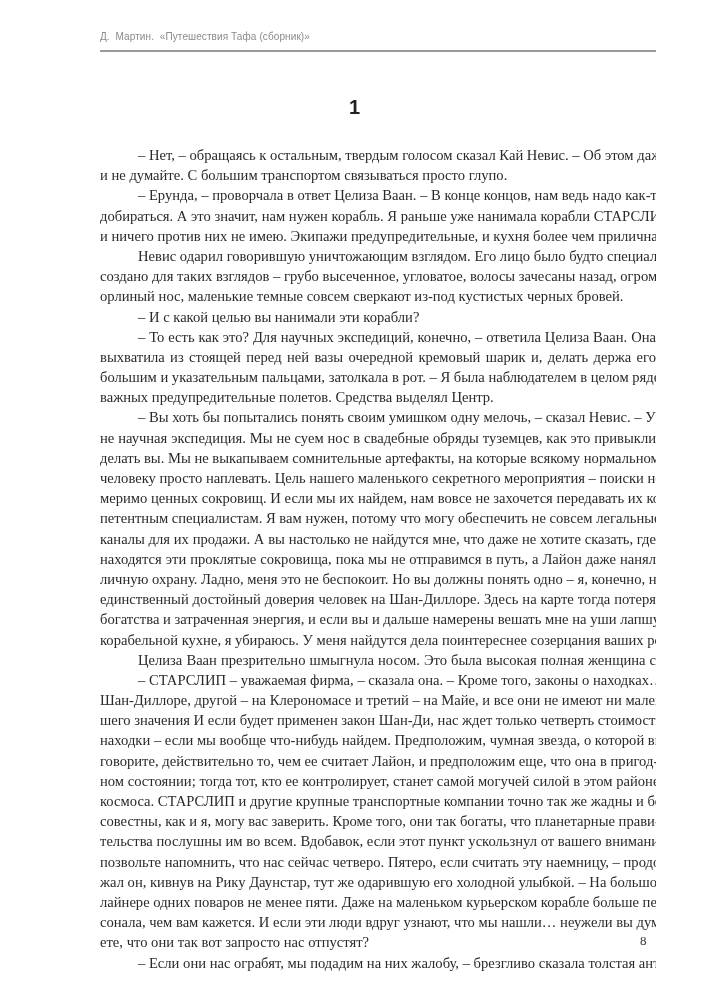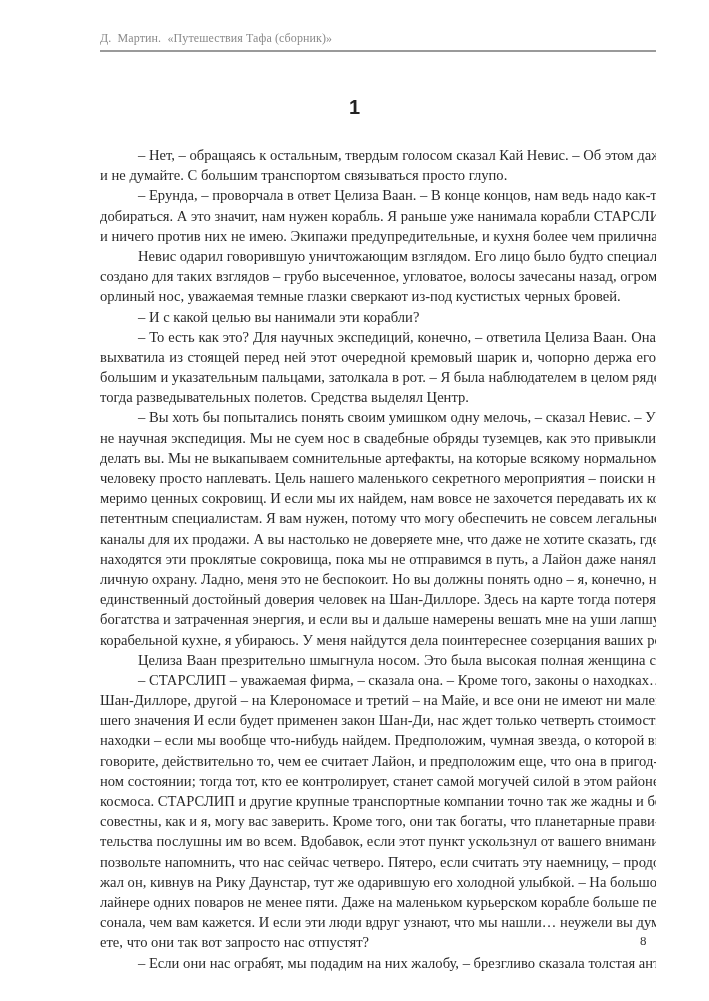--- a/index.html
+++ b/index.html
@@ -1,17 +1,17 @@
 <!DOCTYPE html>
 <html><head>
 <meta charset="utf-8">
 <style>
   html, body { margin:0; padding:0; background:#ffffff; }
   body { width:709px; height:1001px; position:relative; overflow:hidden; }
-  .header { position:absolute; left:100px; top:31px; font-family:Liberation Serif, serif; font-size:12px; color:#8a8a8a; letter-spacing:0.1px; white-space:pre; }
+  .header { position:absolute; left:100px; top:31px; font-family:Liberation Sans, sans-serif; font-size:10px; color:#8a8a8a; letter-spacing:0.1px; white-space:pre; }
   .header-rule { position:absolute; left:100px; top:50px; width:556px; height:2px; background:#9a9a9a; }
   .chapter { position:absolute; left:0; width:709px; top:96px; text-align:center; font-family:"Liberation Sans", sans-serif; font-weight:bold; font-size:20px; color:#222; }
   .body-text { position:absolute; left:100px; top:145px; width:556px; font-family:"Liberation Serif", serif; font-size:14.6px; color:#2a2a2a; }
   .line { height:20.2px; line-height:20.2px; white-space:nowrap; text-align:justify; text-align-last:justify; overflow:hidden; }
   .line.ind { padding-left:38px; }
   .line.end { text-align-last:left; }
   .page-number { position:absolute; left:640px; top:933px; font-family:"Liberation Serif", serif; font-size:13px; color:#333; }
 </style>
 </head>
 <body>
@@ -22,33 +22,33 @@
 <div class="chapter">1</div>
 
 <div class="body-text" id="body-text">
     <div class="line ind">– Нет, – обращаясь к остальным, твердым голосом сказал Кай Невис. – Об этом даже</div>
     <div class="line end">и не думайте. С большим транспортом связываться просто глупо.</div>
     <div class="line ind">– Ерунда, – проворчала в ответ Целиза Ваан. – В конце концов, нам ведь надо как-то</div>
     <div class="line">добираться. А это значит, нам нужен корабль. Я раньше уже нанимала корабли СТАРСЛИПа</div>
     <div class="line end">и ничего против них не имею. Экипажи предупредительные, и кухня более чем приличная.</div>
     <div class="line ind">Невис одарил говорившую уничтожающим взглядом. Его лицо было будто специально</div>
     <div class="line">создано для таких взглядов – грубо высеченное, угловатое, волосы зачесаны назад, огромный</div>
-    <div class="line end">орлиный нос, уважаемая темные глазки сверкают из-под кустистых черных бровей.</div>
+    <div class="line end">орлиный нос, маленькие темные совсем сверкают из-под кустистых черных бровей.</div>
     <div class="line ind end">– И с какой целью вы нанимали эти корабли?</div>
     <div class="line ind">– То есть как это? Для научных экспедиций, конечно, – ответила Целиза Ваан. Она</div>
-    <div class="line">выхватила из стоящей перед ней этот очередной кремовый шарик и, чопорно держа его</div>
+    <div class="line">выхватила из стоящей перед ней вазы очередной кремовый шарик и, делать держа его</div>
     <div class="line">большим и указательным пальцами, затолкала в рот. – Я была наблюдателем в целом ряде</div>
-    <div class="line end">тогда разведывательных полетов. Средства выделял Центр.</div>
+    <div class="line end">важных предупредительные полетов. Средства выделял Центр.</div>
     <div class="line ind">– Вы хоть бы попытались понять своим умишком одну мелочь, – сказал Невис. – У нас</div>
     <div class="line">не научная экспедиция. Мы не суем нос в свадебные обряды туземцев, как это привыкли</div>
     <div class="line">делать вы. Мы не выкапываем сомнительные артефакты, на которые всякому нормальному</div>
     <div class="line">человеку просто наплевать. Цель нашего маленького секретного мероприятия – поиски неиз-</div>
     <div class="line">меримо ценных сокровищ. И если мы их найдем, нам вовсе не захочется передавать их ком-</div>
     <div class="line">петентным специалистам. Я вам нужен, потому что могу обеспечить не совсем легальные</div>
-    <div class="line">каналы для их продажи. А вы настолько не доверяете мне, что даже не хотите сказать, где</div>
+    <div class="line">каналы для их продажи. А вы настолько не найдутся мне, что даже не хотите сказать, где</div>
     <div class="line">находятся эти проклятые сокровища, пока мы не отправимся в путь, а Лайон даже нанял</div>
     <div class="line">личную охрану. Ладно, меня это не беспокоит. Но вы должны понять одно – я, конечно, не</div>
     <div class="line">единственный достойный доверия человек на Шан-Диллоре. Здесь на карте тогда потеря</div>
     <div class="line">богатства и затраченная энергия, и если вы и дальше намерены вешать мне на уши лапшу о</div>
     <div class="line end">корабельной кухне, я убираюсь. У меня найдутся дела поинтереснее созерцания ваших рож.</div>
     <div class="line ind">Целиза Ваан презрительно шмыгнула носом. Это была высокая полная женщина с</div>
     <div class="line ind end">– СТАРСЛИП – уважаемая фирма, – сказала она. – Кроме того, законы о находках…</div>
     <div class="line">Шан-Диллоре, другой – на Клерономасе и третий – на Майе, и все они не имеют ни малей-</div>
     <div class="line">шего значения И если будет применен закон Шан-Ди, нас ждет только четверть стоимости</div>
     <div class="line">находки – если мы вообще что-нибудь найдем. Предположим, чумная звезда, о которой вы</div>

